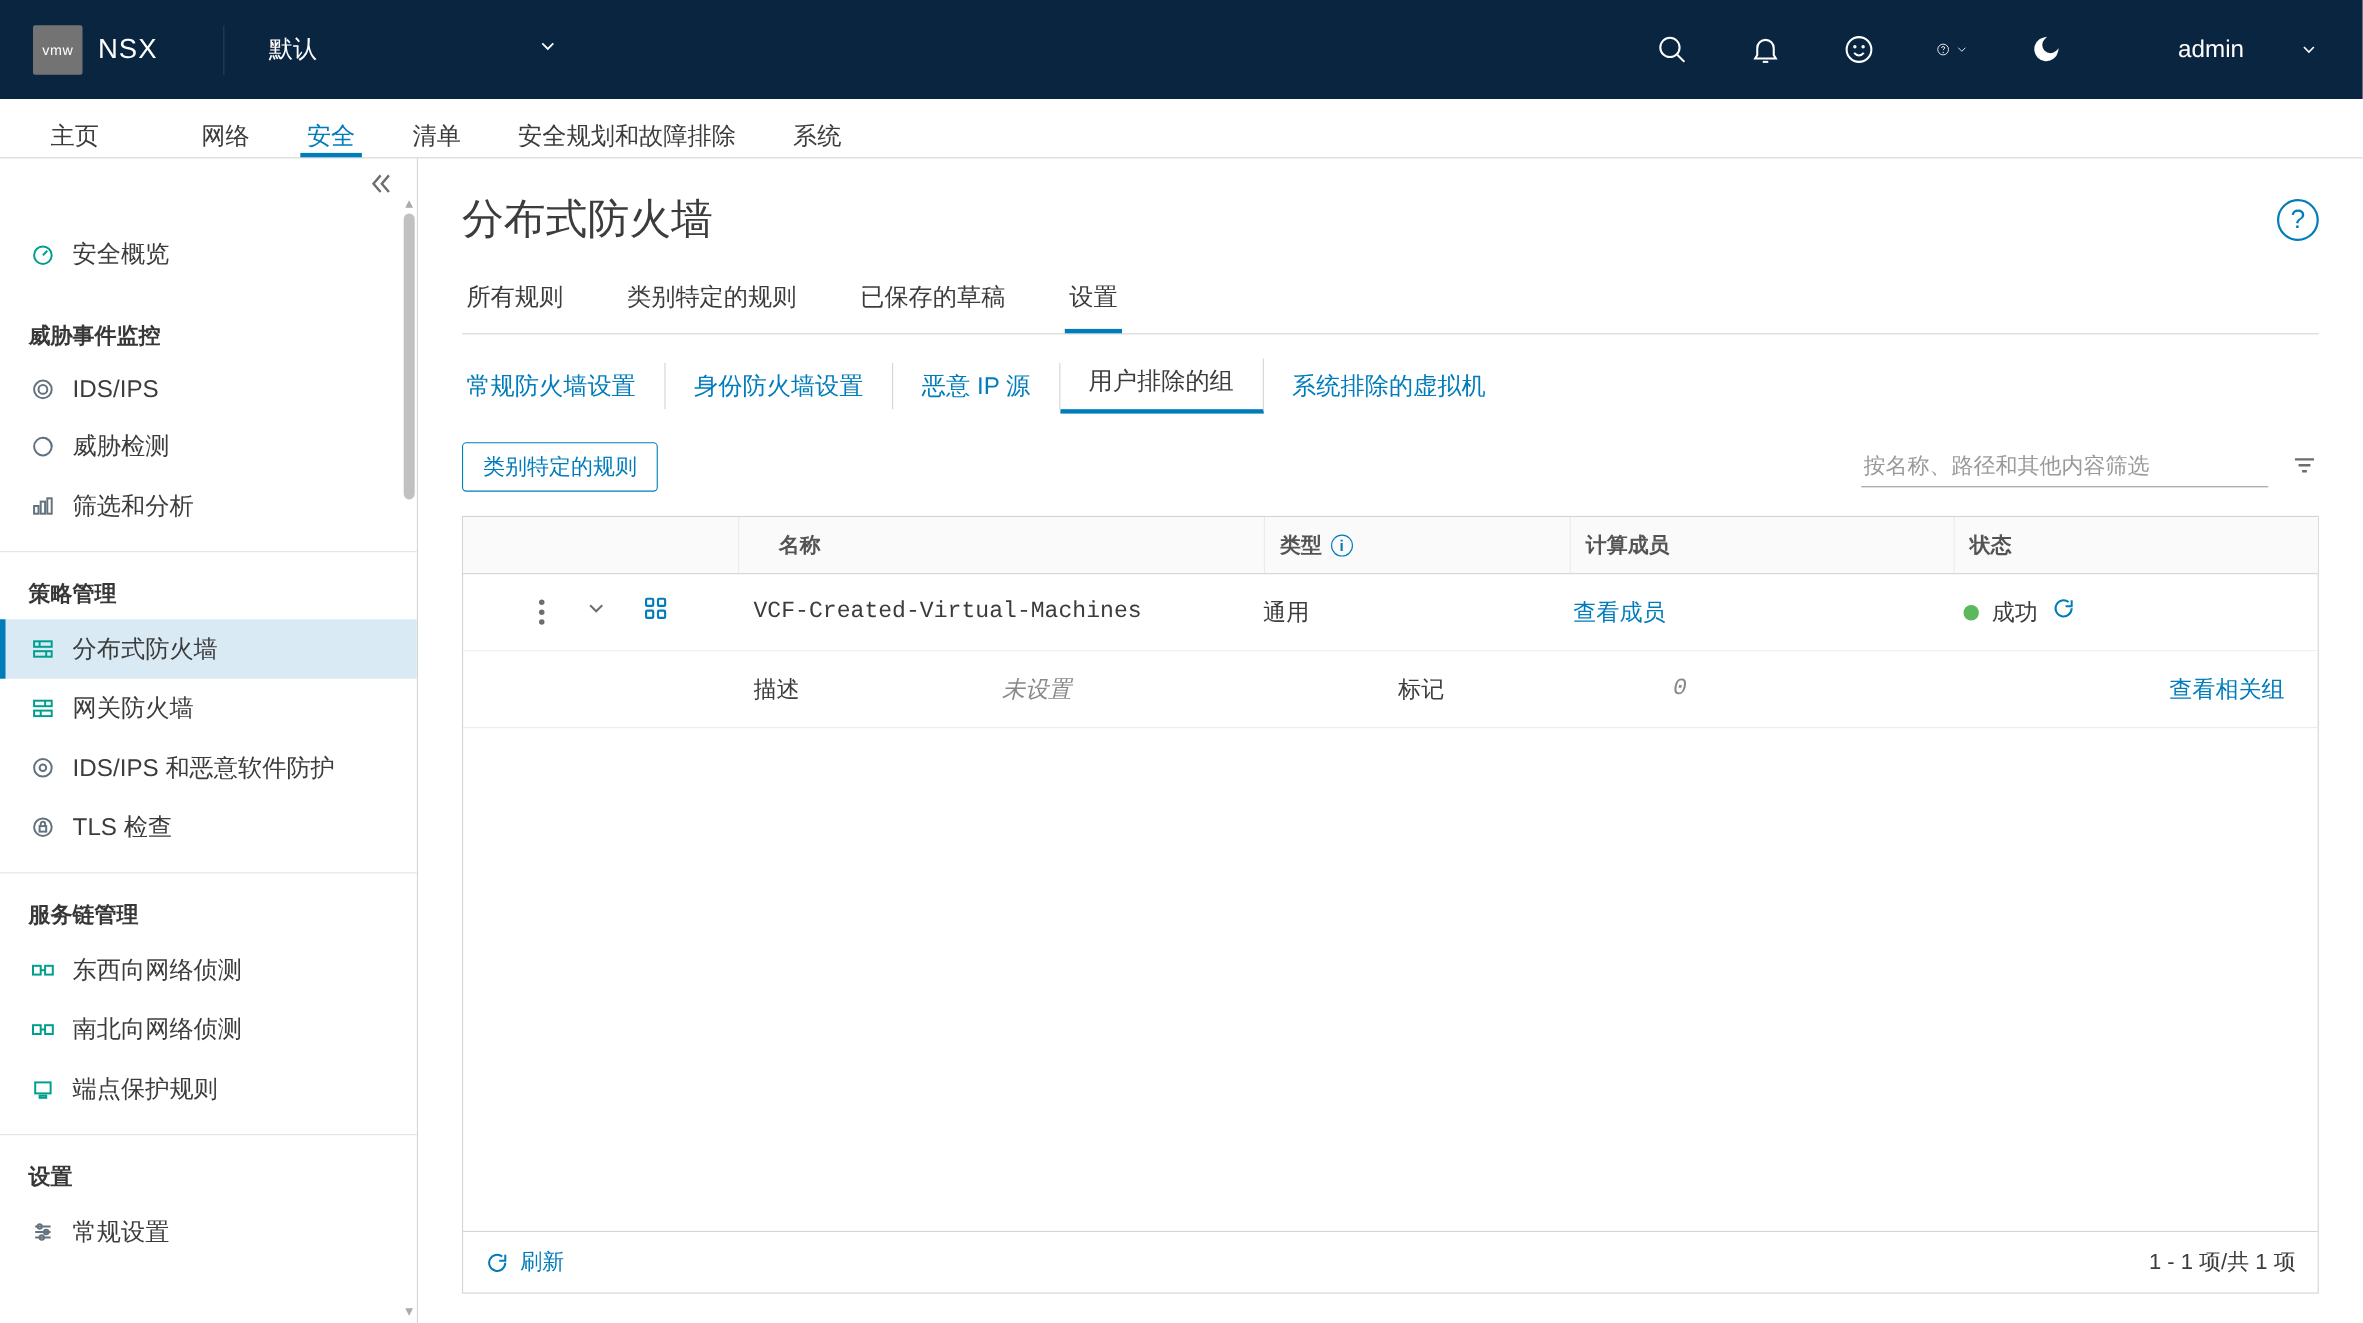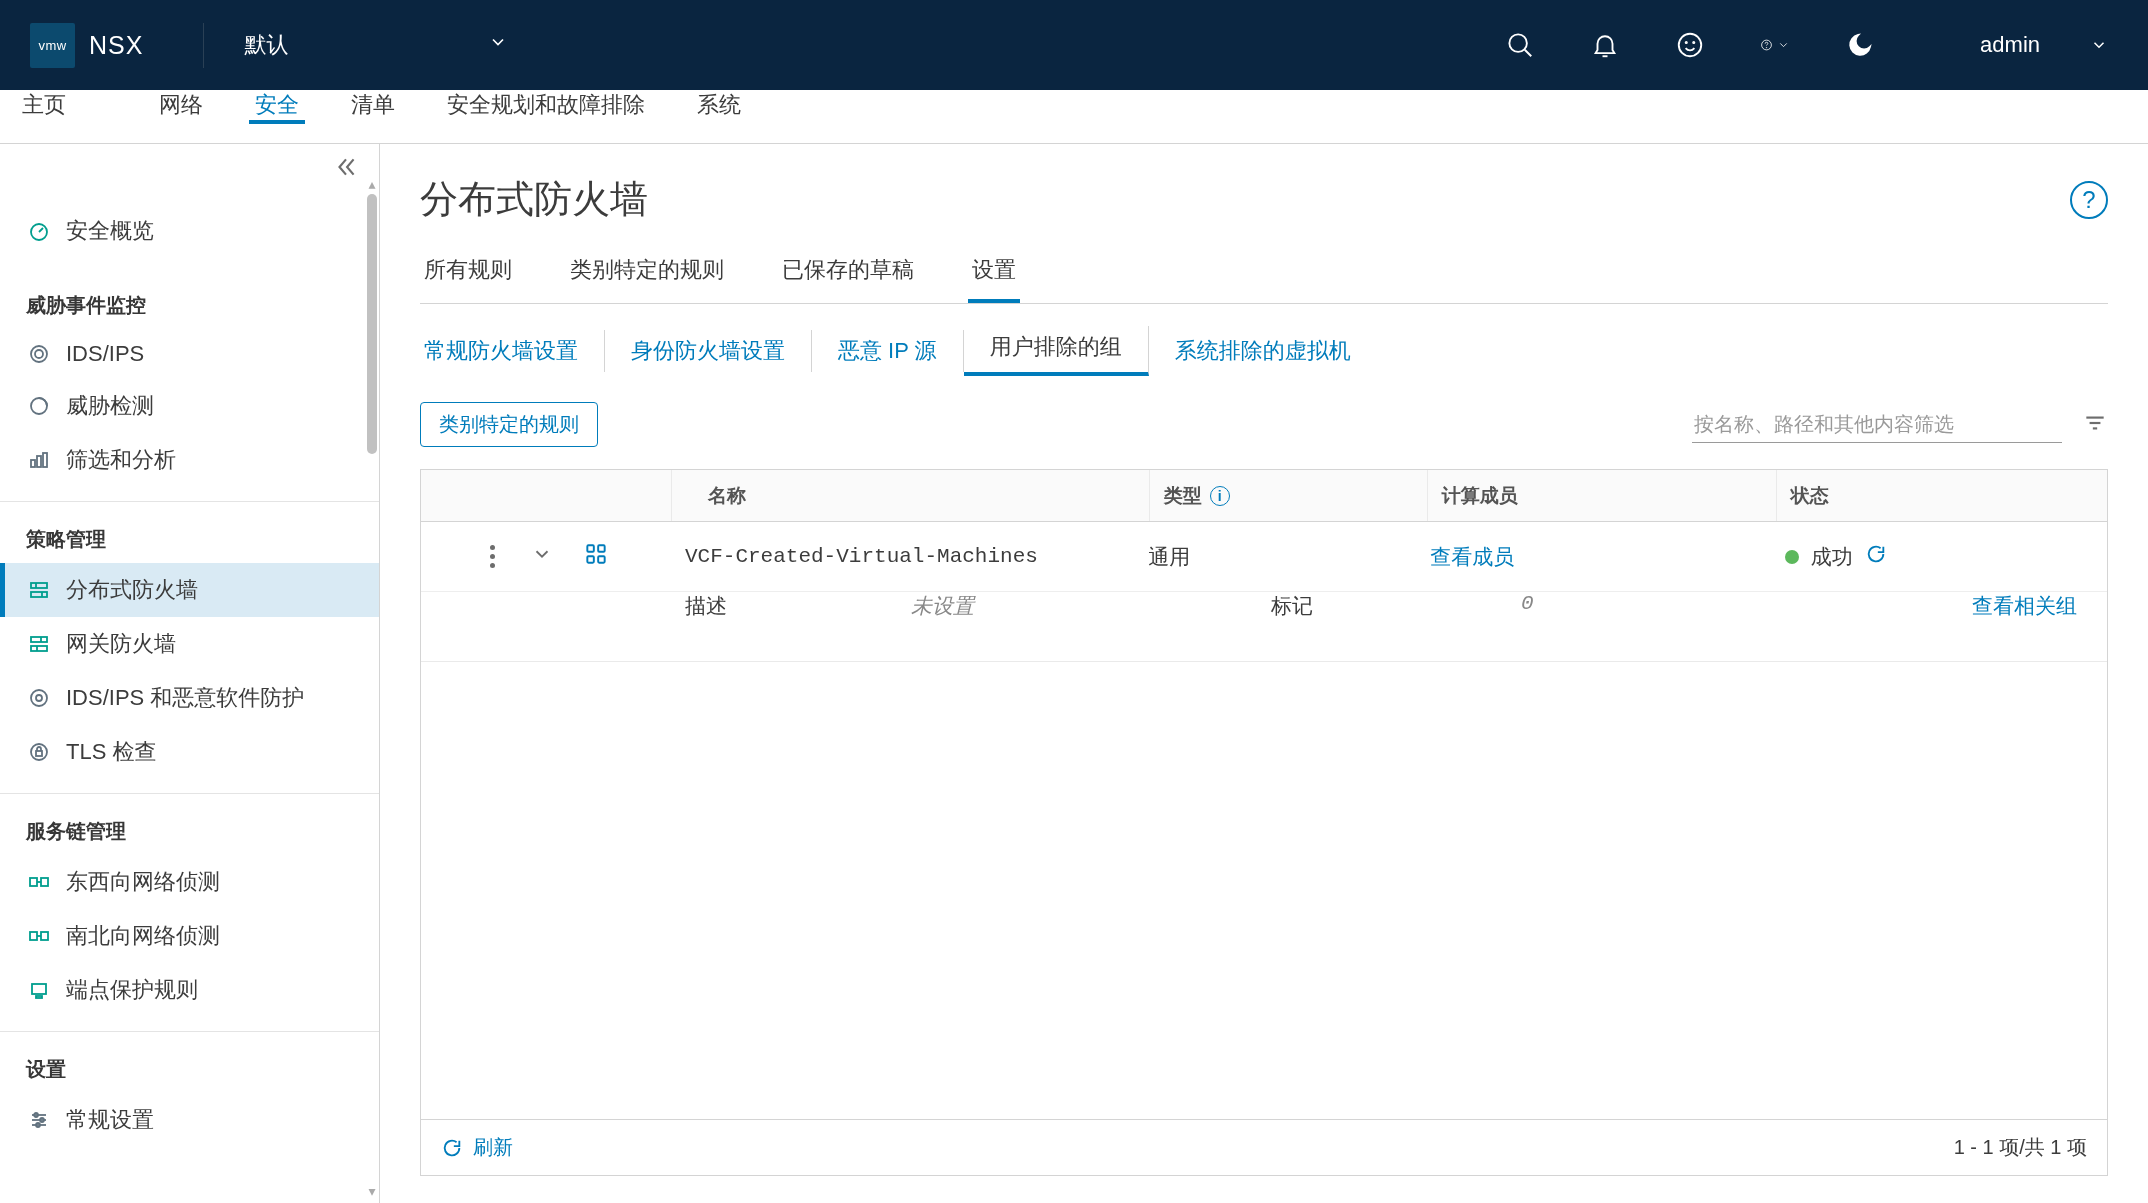--- a/index.html
+++ b/index.html
@@ -16,41 +16,41 @@
   .top-header {
     height: 90px;
     background: #0a2540;
     display: flex;
     align-items: center;
     color: #fff;
     padding: 0 30px;
     padding-right: 40px;
   }
   .logo-box {
-    width: 45px; height: 45px; background: #0c4a6e;
+    width: 45px; height: 45px; background: #737373;
     display: flex; align-items: center; justify-content: center;
     font-size: 13px; font-weight: 400; letter-spacing: 0.5px;
     border-radius: 2px;
     margin-right: 14px;
   }
   .product-name { font-size: 25px; font-weight: 400; letter-spacing: 1px; }
   .header-divider { width: 1px; height: 45px; background:#2a4055; margin: 0 40px 0 60px; }
   .tenant-select { display: flex; align-items: center; gap: 200px; font-size: 22px; cursor: pointer; }
   .header-right { margin-left: auto; display: flex; align-items: center; gap: 55px; }
   .hicon { width: 30px; height: 30px; display:flex; align-items:center; justify-content:center; cursor:pointer; color:#fff; }
   .hicon svg { width: 30px; height: 30px; stroke: #fff; fill: none; stroke-width: 1.5; }
   .user-box { display:flex; align-items:center; gap: 50px; font-size: 22px; margin-left: 50px; cursor:pointer; }
 
   
   .main-nav {
     height: 54px;
     border-bottom: 1px solid #d4d4d4;
     display: flex;
-    align-items: flex-start;
-    padding-left: 16px;
+    align-items: flex-end;
+    padding-left: 40px;
     gap: 40px;
   }
   .main-nav .tab {
     display:flex; align-items:center;
     font-size: 22px; color: #3c3c3c; cursor: pointer;
     border-bottom: 4px solid transparent;
     padding: 0 6px;
   }
   .main-nav .tab.active { color: #007cbb; border-bottom-color: #007cbb; }
   .nav-divider { width:1px; background:#d4d4d4; margin: 10px 0; }
@@ -144,21 +144,21 @@
   .chev { cursor:pointer; }
   .chev svg { width:22px; height:22px; stroke:#6d6d6d; fill:none; stroke-width:2; }
   .grid-icon { cursor:pointer; }
   .grid-icon svg { width:26px; height:26px; stroke:#007cbb; fill:none; stroke-width:1.8; }
   .link { color:#007cbb; cursor:pointer; }
   .status-cell { display:flex; align-items:center; gap:12px;text-align:right; }
   .status-dot { width:14px; height:14px; border-radius:50%; background:#5cb85c; }
   .refresh-icon svg { width:22px; height:22px; stroke:#007cbb; fill:none; stroke-width:2; }
 
   .detail-row {
-    display:flex; min-height:70px;
+    display:flex; align-items:center; min-height:70px;
     border-bottom:1px solid #eaeaea; font-size:21px; color:#3c3c3c;
     padding-left: 250px;
   }
   .detail-label { width:240px; padding-left:14px; }
   .detail-val { width:360px; font-style:italic; color:#888; }
   .detail-label2 { width:250px; }
   .detail-val2 { width:280px; font-style:italic; color:#888; }
   .related-link { margin-left:auto; padding-right:30px; color:#007cbb; cursor:pointer; }
 
   .tfoot {

